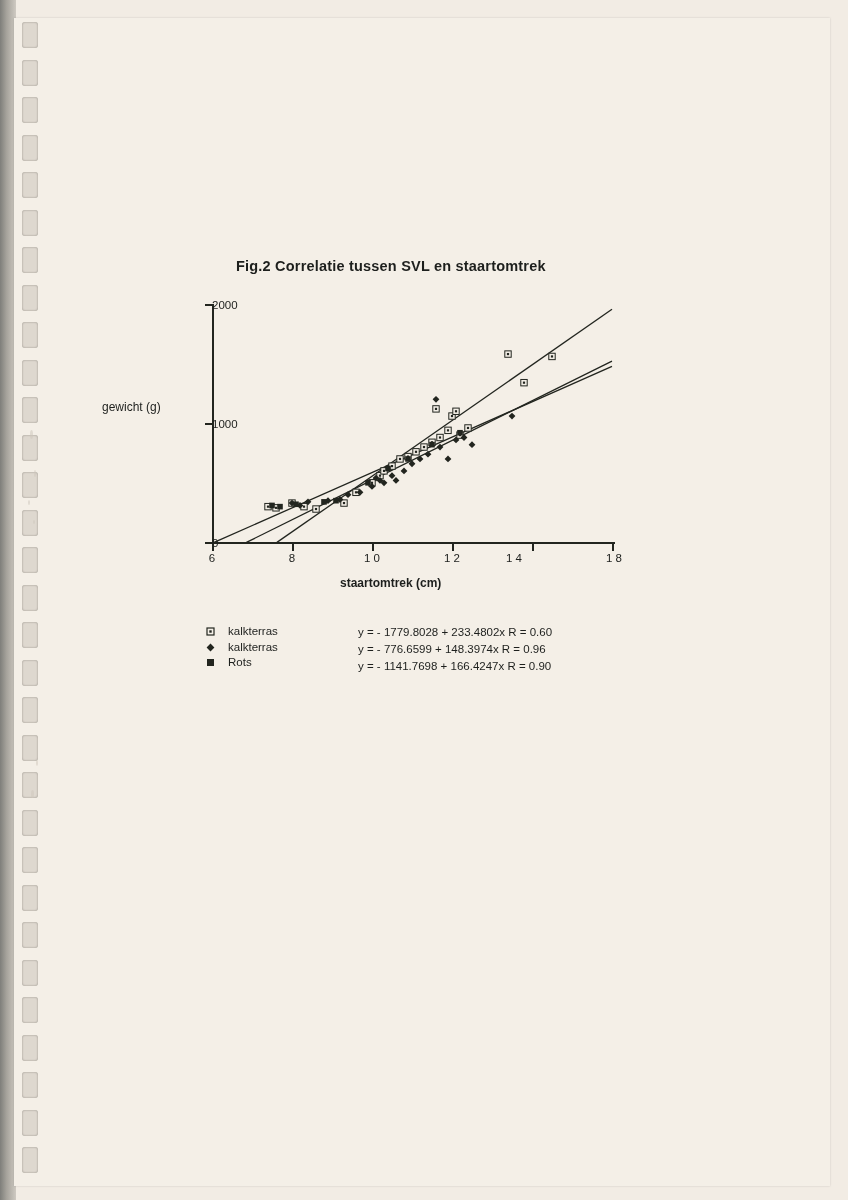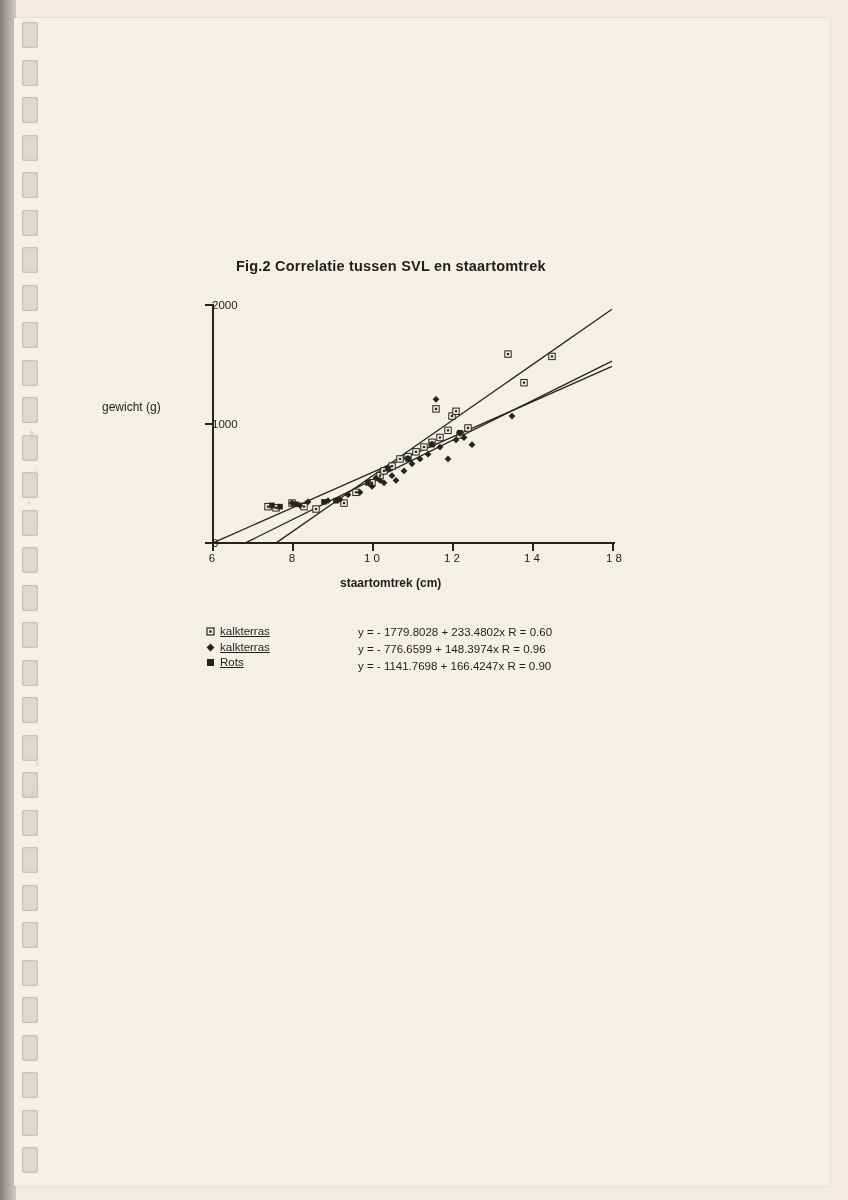--- a/index.html
+++ b/index.html
@@ -148,21 +148,21 @@
   .legend-row {
     display: flex;
     align-items: center;
     height: 15.5px;
   }
   .legend-mark {
     width: 16px;
     display: flex;
     justify-content: center;
   }
-  .legend-label { margin-left: 2px; white-space: nowrap; text-decoration: underline; }
+  .legend-label { margin-left: 10px; white-space: nowrap; }
 
   .equations {
     position: absolute;
     left: 208px;
     top: 366px;
     font-size: 11.5px;
     line-height: 17px;
   }
   .eq-row { white-space: nowrap; }
 </style>
@@ -224,21 +224,21 @@
       <div class="tick-x" style="left:62px;"></div>
       <div class="tick-x" style="left:142px;"></div>
       <div class="tick-x" style="left:222px;"></div>
       <div class="tick-x" style="left:302px;"></div>
       <div class="tick-x" style="left:382px;"></div>
       <div class="tick-x" style="left:462px;"></div>
       <div class="xlab" style="left:62px;">6</div>
       <div class="xlab" style="left:142px;">8</div>
       <div class="xlab" style="left:222px;">1 0</div>
       <div class="xlab" style="left:302px;">1 2</div>
-      <div class="xlab" style="left:382px;text-align:right;">1 4</div>
+      <div class="xlab" style="left:364px;text-align:right;">1 4</div>
       <div class="xlab" style="left:464px;">1 8</div>
 
       <div class="axis-title-y">gewicht (g)</div>
       <div class="axis-title-x">staartomtrek (cm)</div>
 
       <svg class="data-layer" viewBox="0 0 470 250">
         <g id="fit-lines">
             <line x1="126.91712787636811" y1="238.4" x2="462" y2="5.259056319999985" stroke="#22251f" stroke-width="1.3"></line>
             <line x1="64.08558910061765" y1="238.4" x2="462" y2="62.43259727999998" stroke="#22251f" stroke-width="1.3"></line>
             <line x1="96.42315954302458" y1="238.4" x2="462" y2="57.09377232" stroke="#22251f" stroke-width="1.3"></line>

